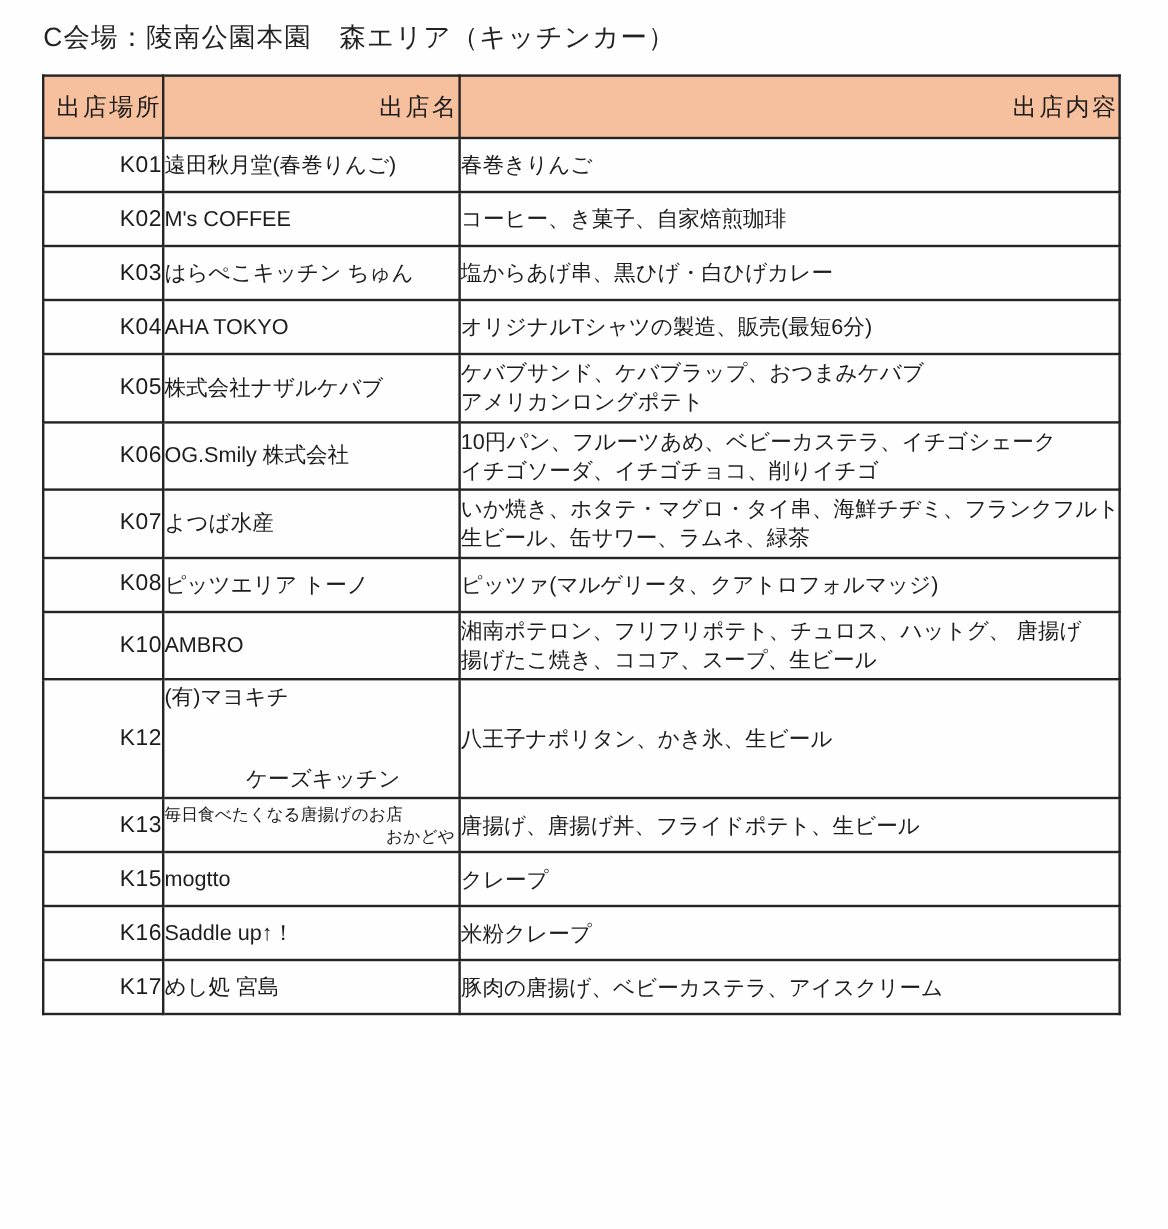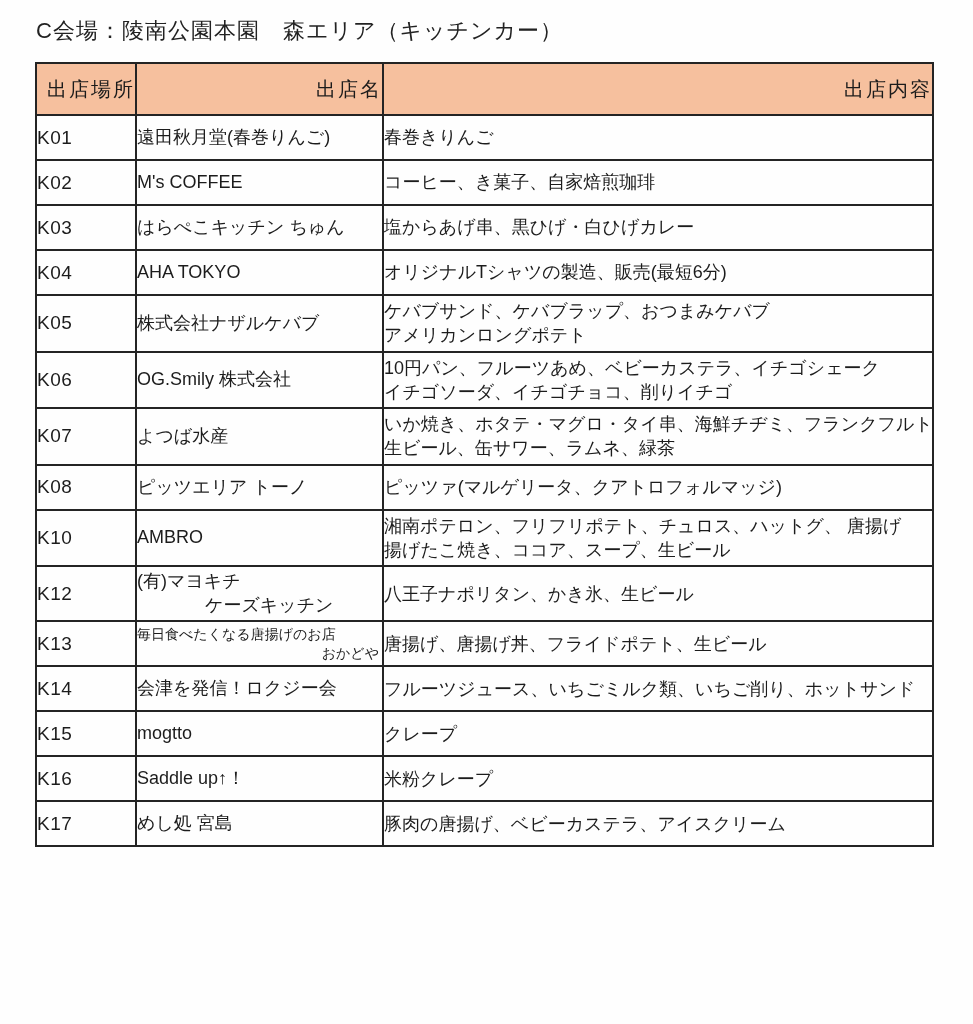--- a/index.html
+++ b/index.html
@@ -44,37 +44,37 @@
     background: var(--header-bg, #f6c09e);
     height: 52px;
     font-size: 20px;
     font-weight: normal;
     letter-spacing: 2px;
     text-align: right;
     color: #1b1b1b;
   }
   td.id-cell {
     height: 45px;
-    text-align: left;
+    text-align: right;
     font-size: 19px;
     letter-spacing: 0.5px;
   }
   td.name-cell {
     font-size: 18px;
     padding: 3px 0;
     line-height: 1.3;
   }
   td.content-cell {
     font-size: 18px;
     padding: 3px 0;
     line-height: 1.35;
   }
   .cell-line { white-space: nowrap; }
   
-  tr[data-row="K12"] .name-cell .cell-line:nth-child(2) { padding-left: 68px; }
+  tr[data-row="K12"] .name-cell .cell-line:nth-child(2) { padding-left: 68px; margin-top: 44px; }
   tr[data-row="K13"] .name-cell { font-size: 14px; padding-right: 3px; }
   tr[data-row="K13"] .name-cell .cell-line:nth-child(2) { text-align: right; }
 </style>
 </head>
 <body>
 
 <div class="page">
 
   <div class="page-title">C会場：陵南公園本園　森エリア（キッチンカー）</div>
 
@@ -190,29 +190,20 @@
         <tr data-row="K13">
       <td class="id-cell">K13</td>
       <td class="name-cell">
             <div class="cell-line">毎日食べたくなる唐揚げのお店</div>
             <div class="cell-line">おかどや</div>
           </td>
       <td class="content-cell">
             <div class="cell-line">唐揚げ、唐揚げ丼、フライドポテト、生ビール</div>
           </td>
     </tr>
-        <tr data-row="K14">
-      <td class="id-cell">K14</td>
-      <td class="name-cell">
-            <div class="cell-line">会津を発信！ロクジー会</div>
-          </td>
-      <td class="content-cell">
-            <div class="cell-line">フルーツジュース、いちごミルク類、いちご削り、ホットサンド</div>
-          </td>
-    </tr>
         <tr data-row="K15">
       <td class="id-cell">K15</td>
       <td class="name-cell">
             <div class="cell-line">mogtto</div>
           </td>
       <td class="content-cell">
             <div class="cell-line">クレープ</div>
           </td>
     </tr>
         <tr data-row="K16">

